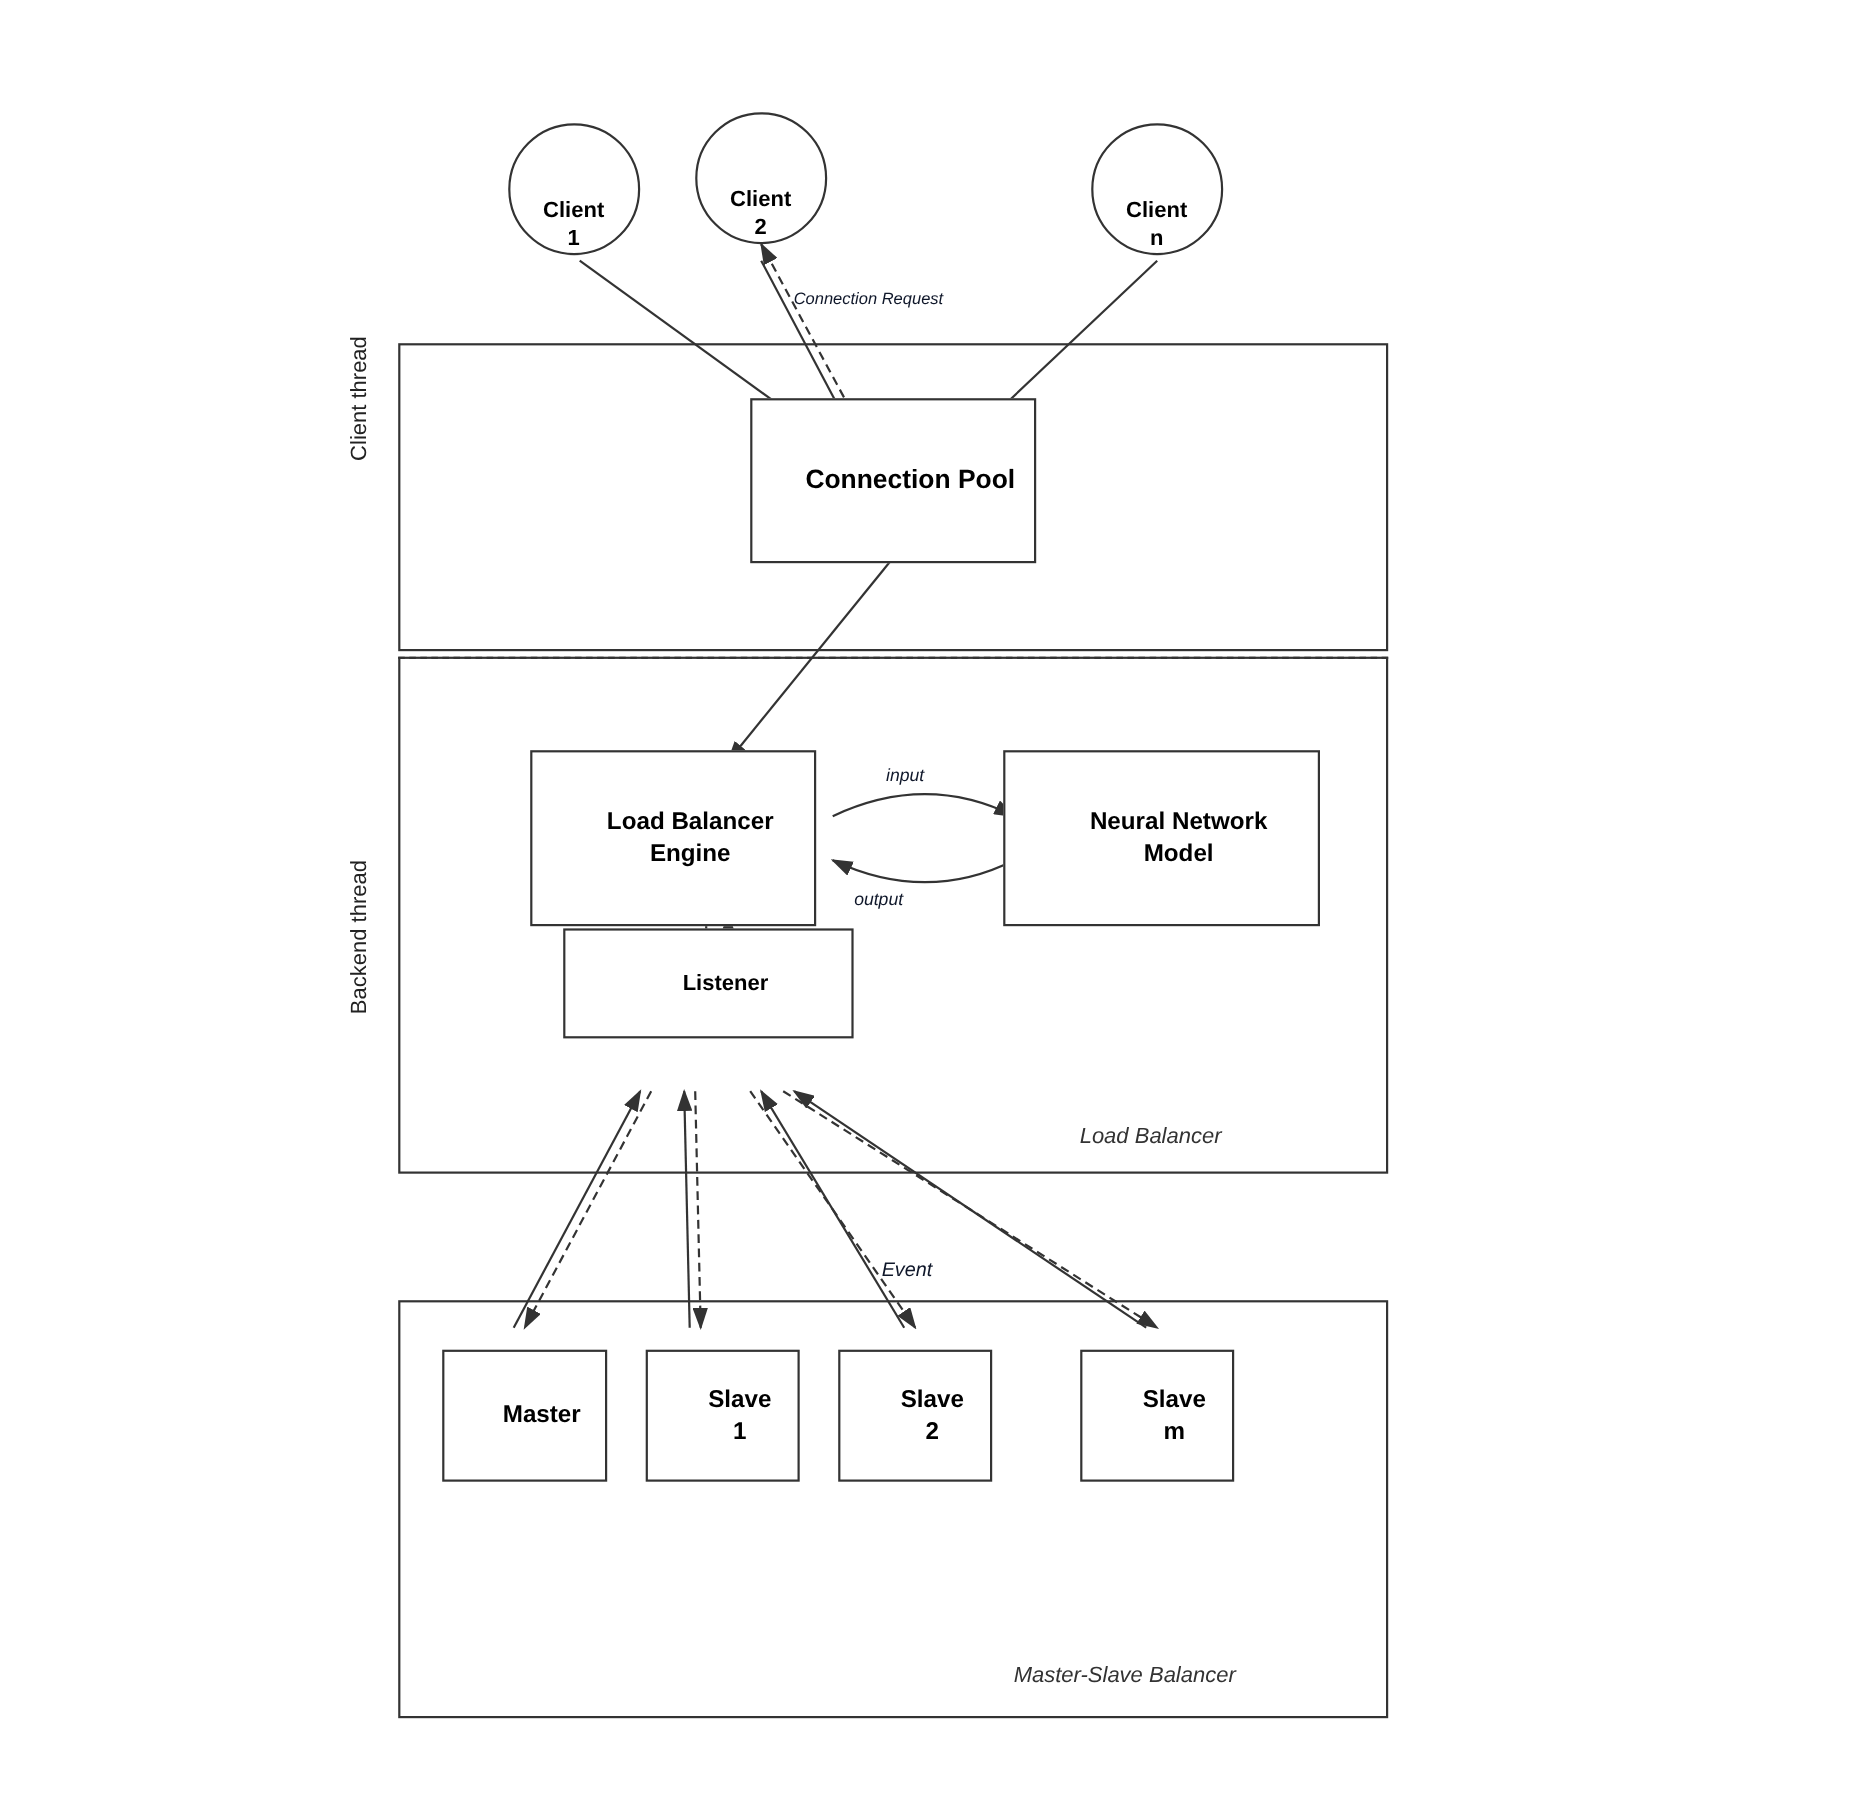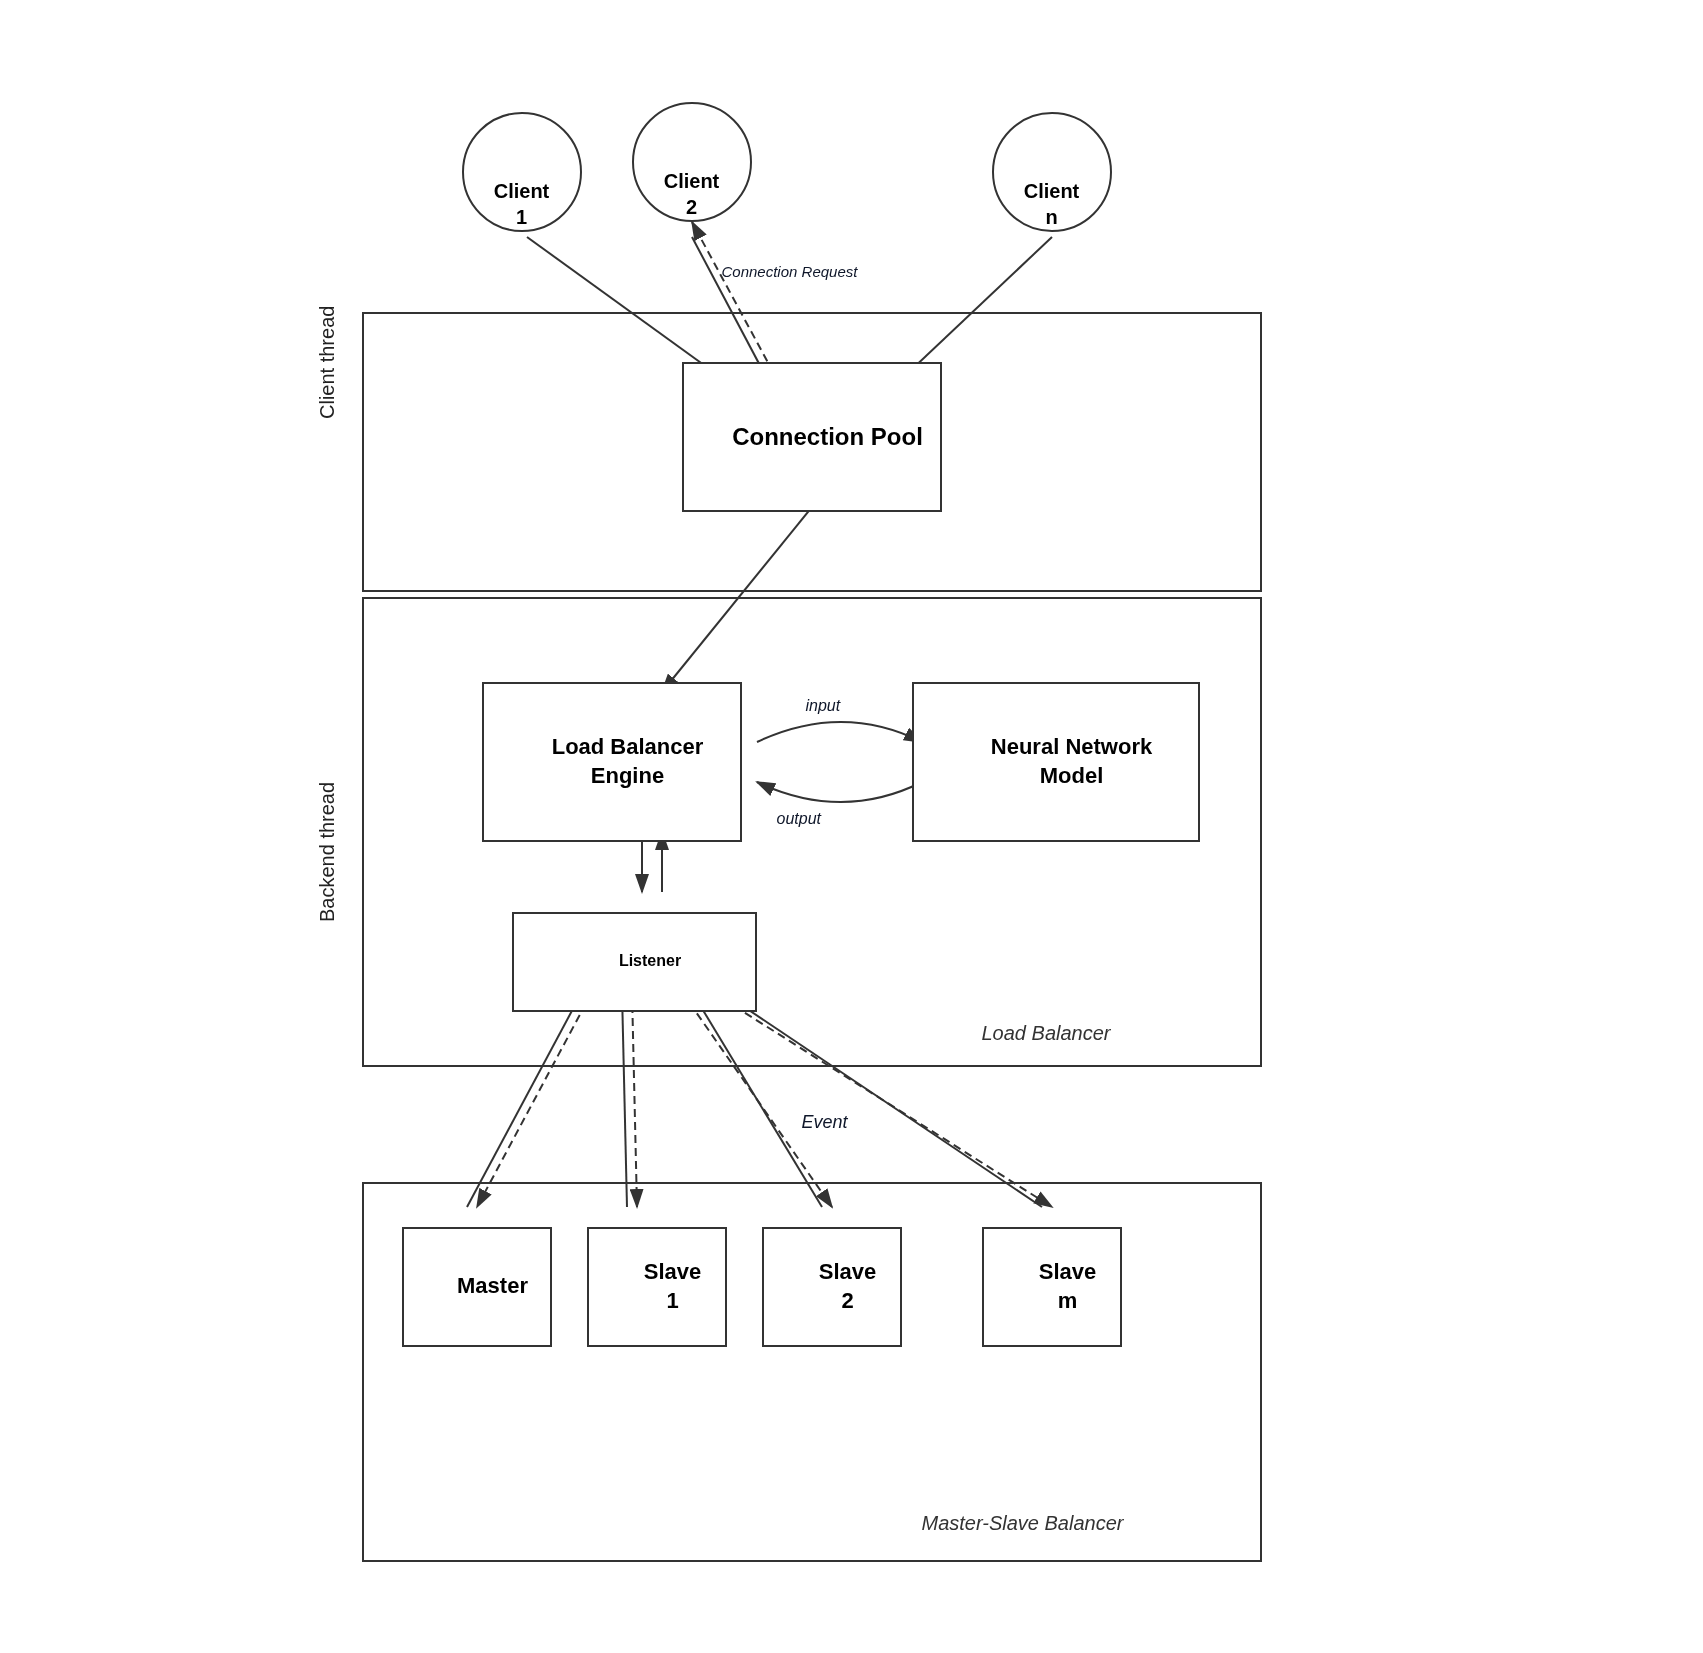--- a/index.html
+++ b/index.html
@@ -185,27 +185,27 @@
 
   <div class="box" style="left: 610px; top: 630px; width: 288px; height: 160px; font-size: 22px;">
     <span style="white-space:pre;">Neural Network
 Model</span>
   </div>
 
   <div class="small-label" style="left: 480px; top: 645px; margin-left: 24px;">input</div>
 
   <div class="small-label" style="left: 475px; top: 758px;">output</div>
 
-  <div class="box" style="left: 210px; top: 860px; width: 245px; height: 100px; font-size: 16px;">
+  <div class="box" style="left: 210px; top: 792px; width: 264px; height: 100px; font-size: 20px;">
     <span>Listener</span>
   </div>
 
   <div class="region-label" style="left: 680px; top: 970px;">Load Balancer</div>
 
-  <div class="small-label" style="left: 500px; top: 1060px; font-size: 18px;">Event</div>
+  <div class="small-label" style="left: 500px; top: 1092px; font-size: 18px;">Event</div>
 
   <div class="region" style="left: 60px; top: 1130px; width: 900px; height: 380px;"></div>
 
   <div class="box" style="left: 100px; top: 1175px; width: 150px; height: 120px; font-size: 22px;">
     <span>Master</span>
   </div>
 
   <div class="box" style="left: 285px; top: 1175px; width: 140px; height: 120px; font-size: 22px;">
     <span style="white-space:pre;">Slave
 1</span>

